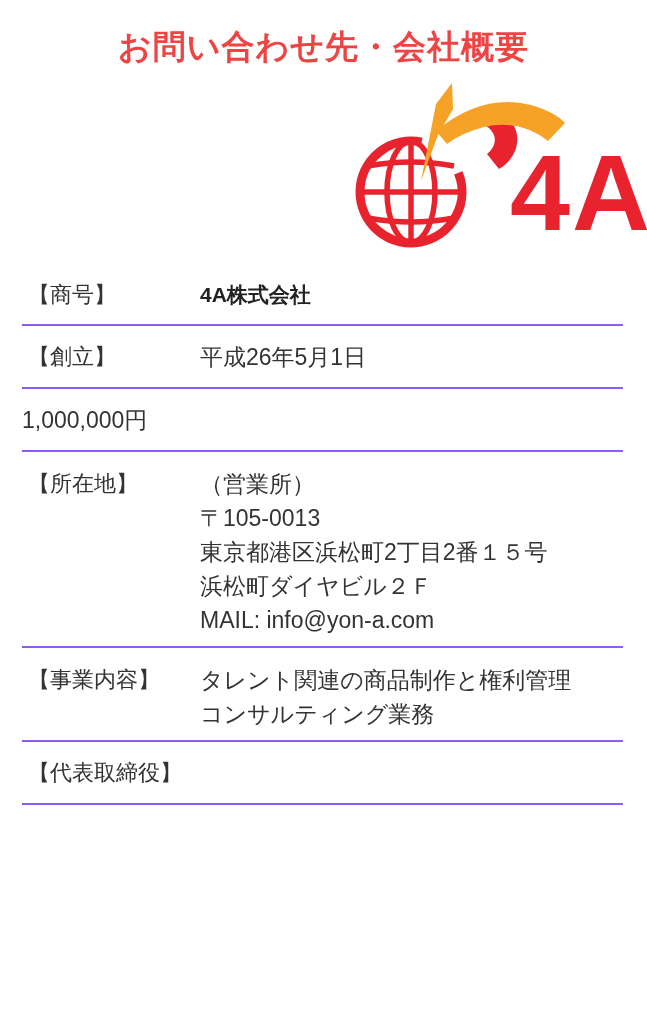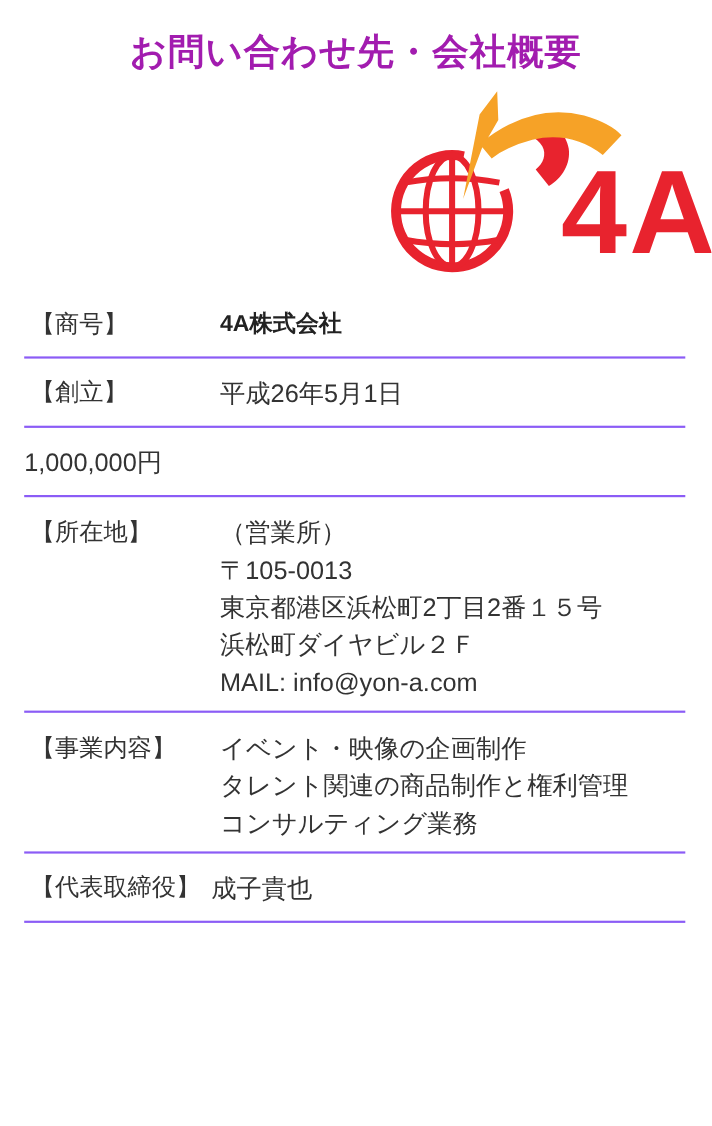--- a/index.html
+++ b/index.html
@@ -10,21 +10,21 @@
     color: #333333;
     overflow: hidden;
   }
   .page { width: 647px; height: 1024px; position: relative; }
 
   .title {
     margin-top: 28px;
     text-align: center;
     font-size: 33px;
     font-weight: bold;
-    color: #a21caf;
+    color: #ef4444;
     letter-spacing: 1px;
     line-height: 38px;
   }
 
   .logo-wrap {
     display: flex;
     justify-content: flex-end;
     margin-top: 12px;
     height: 180px;
   }
@@ -120,29 +120,25 @@
         <div class="line">〒105-0013</div>
         <div class="line">東京都港区浜松町2丁目2番１５号</div>
         <div class="line">浜松町ダイヤビル２Ｆ</div>
         <div class="line">MAIL: info@yon-a.com</div>
       </div>
     </div>
 
     <div class="row row--multi">
       <div class="row-label">【事業内容】</div>
       <div class="row-value">
-        <div class="line">イベント・映像の企画制作</div>
         <div class="line">タレント関連の商品制作と権利管理</div>
         <div class="line">コンサルティング業務</div>
       </div>
     </div>
 
     <div class="row row--inline">
       <div class="row-label">【代表取締役】</div>
-      <div class="row-value">
-        <div class="line">成子貴也</div>
-      </div>
     </div>
 
   </div>
 
 
 </div>
 
 </body></html>

